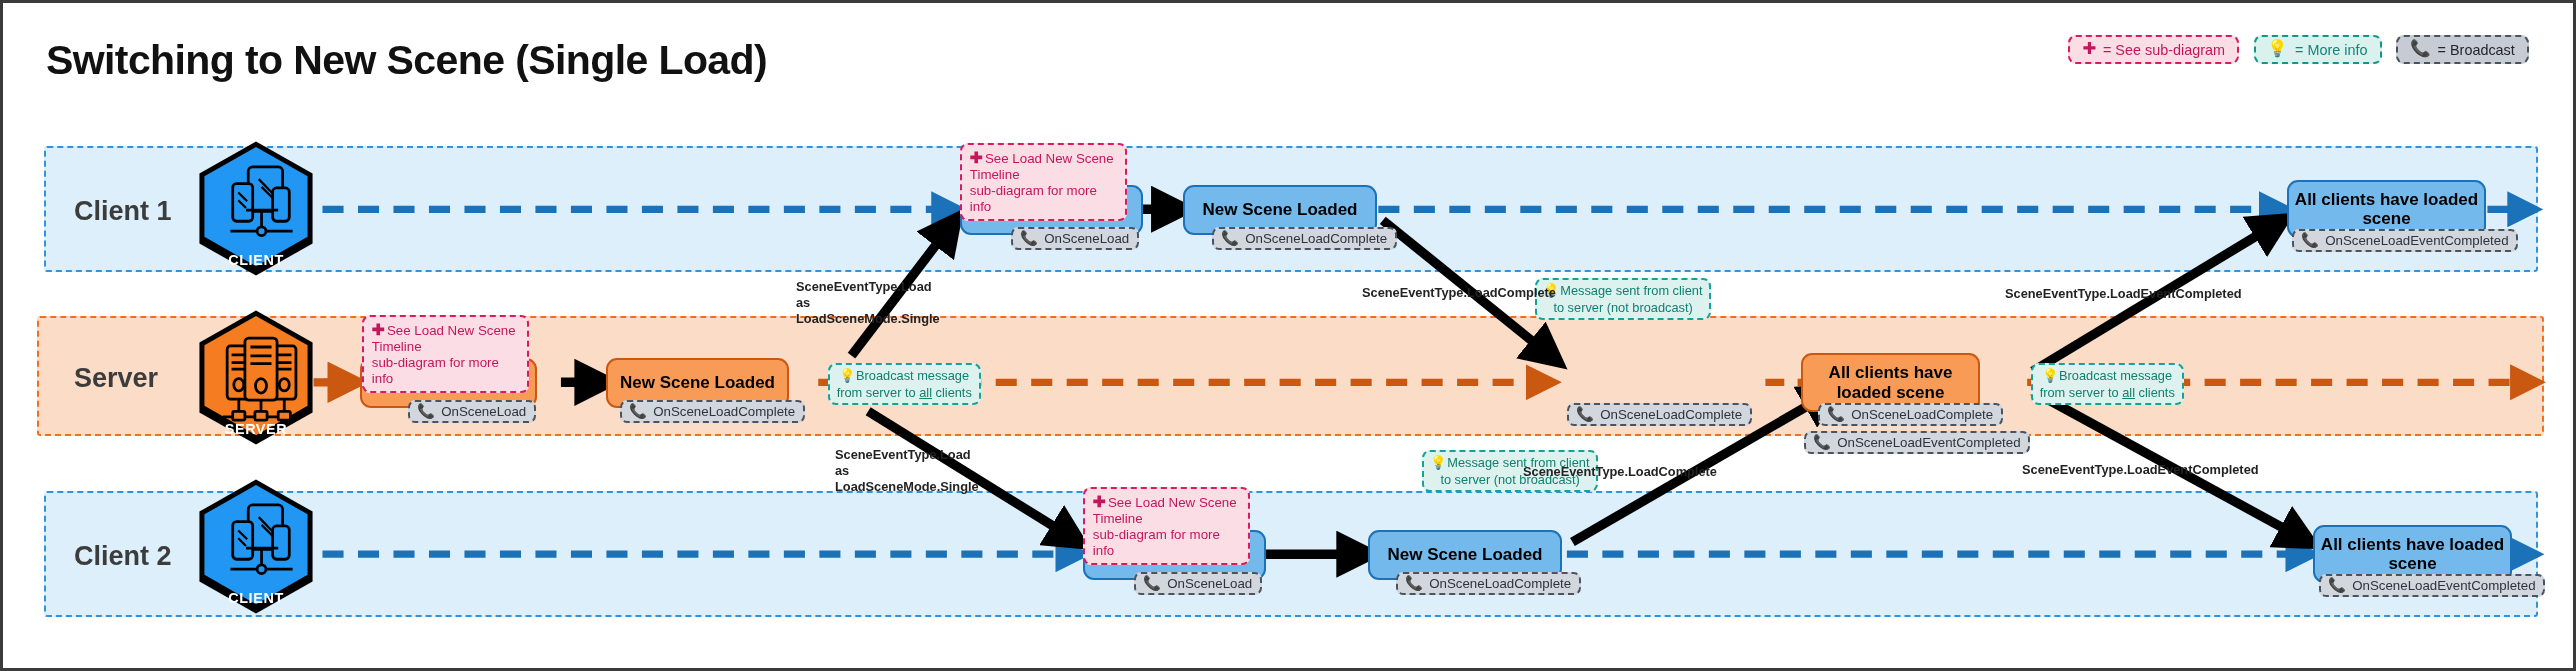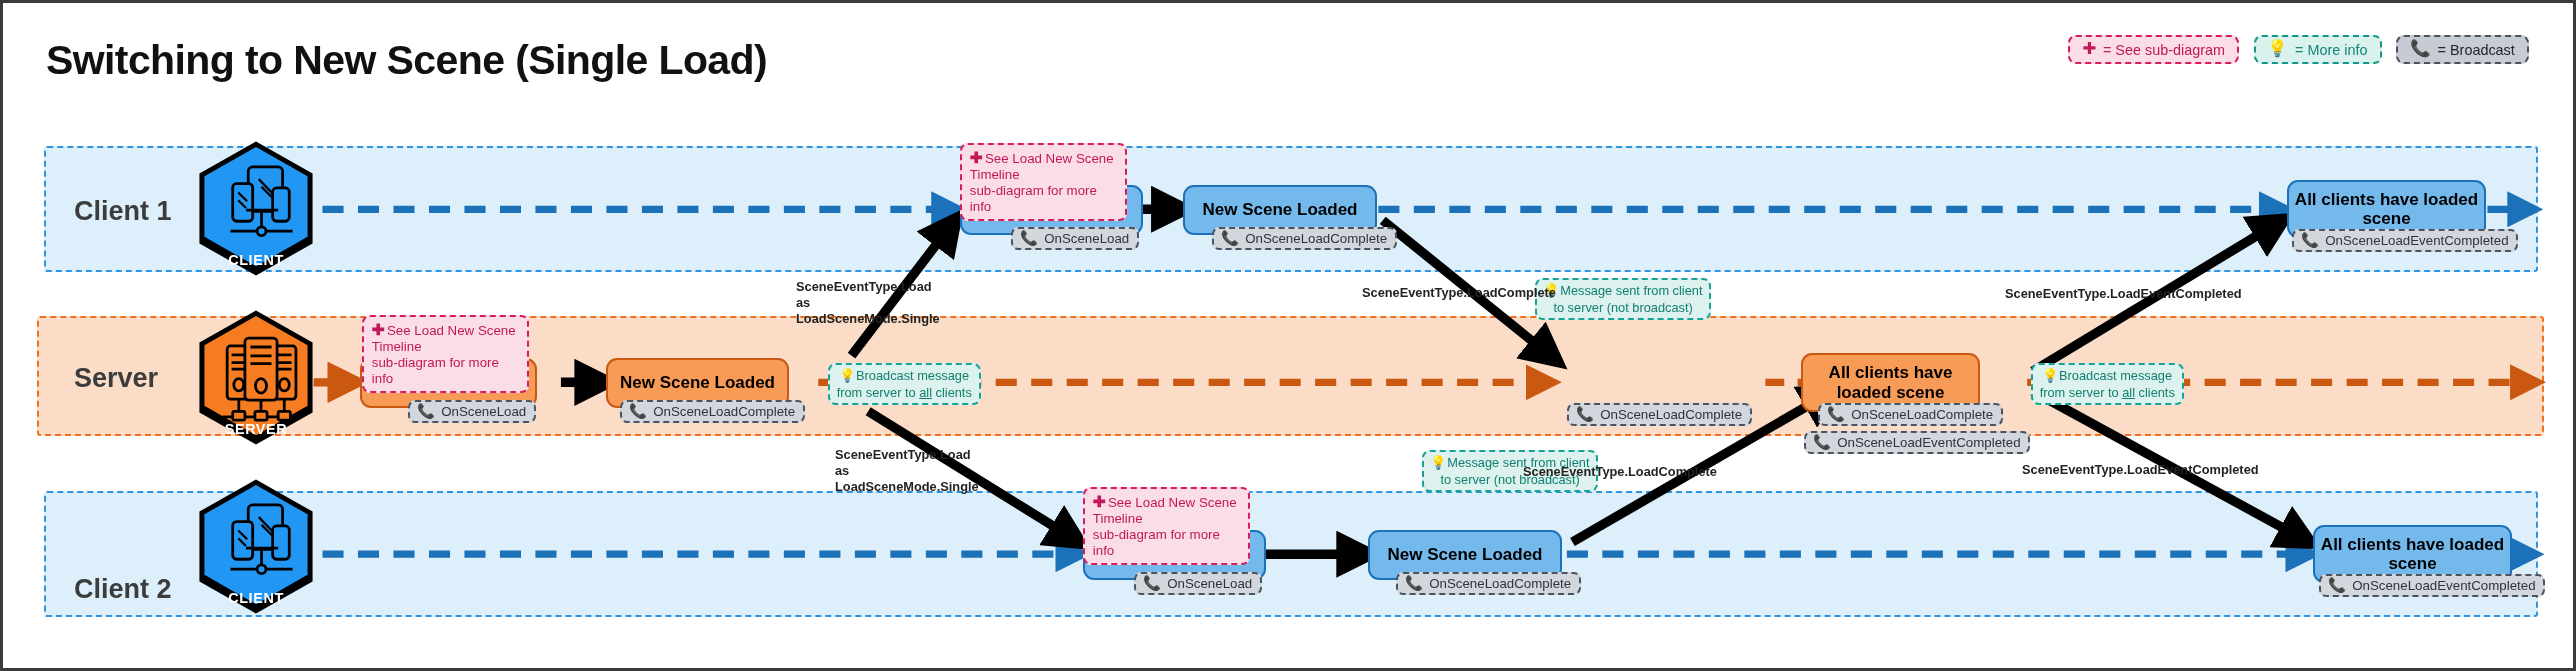--- a/index.html
+++ b/index.html
@@ -91,21 +91,21 @@
       <span>= Broadcast</span>
     </div>
   </div>
 
   <div class="lane lane-client" style="left:41px;top:143px;width:2494px;height:126px;"></div>
   <div class="lane lane-server" style="left:34px;top:313px;width:2507px;height:120px;"></div>
   <div class="lane lane-client" style="left:41px;top:488px;width:2494px;height:126px;"></div>
 
   <div class="lane-label" style="left:71px;top:193px;">Client 1</div>
   <div class="lane-label" style="left:71px;top:360px;">Server</div>
-  <div class="lane-label" style="left:71px;top:538px;margin-top:33px;">Client 2</div>
+  <div class="lane-label" style="left:71px;top:538px;">Client 2</div>
 
   <div class="hex" style="left:192px;top:136px;">
     <svg viewBox="0 0 220 250">
       <polygon points="110,4 212,62 212,188 110,246 8,188 8,62" fill="#000"></polygon>
       <polygon points="110,14 203,67 203,176 110,229 17,176 17,67" fill="#2196f3"></polygon>
       <g stroke="#000" stroke-width="5" fill="none" stroke-linejoin="round">
         <rect x="96" y="50" width="62" height="80" rx="8"></rect>
         <rect x="68" y="80" width="36" height="68" rx="7" fill="#2196f3"></rect>
         <rect x="140" y="88" width="30" height="60" rx="7" fill="#2196f3"></rect>
         <path d="M92 128 H150"></path>

